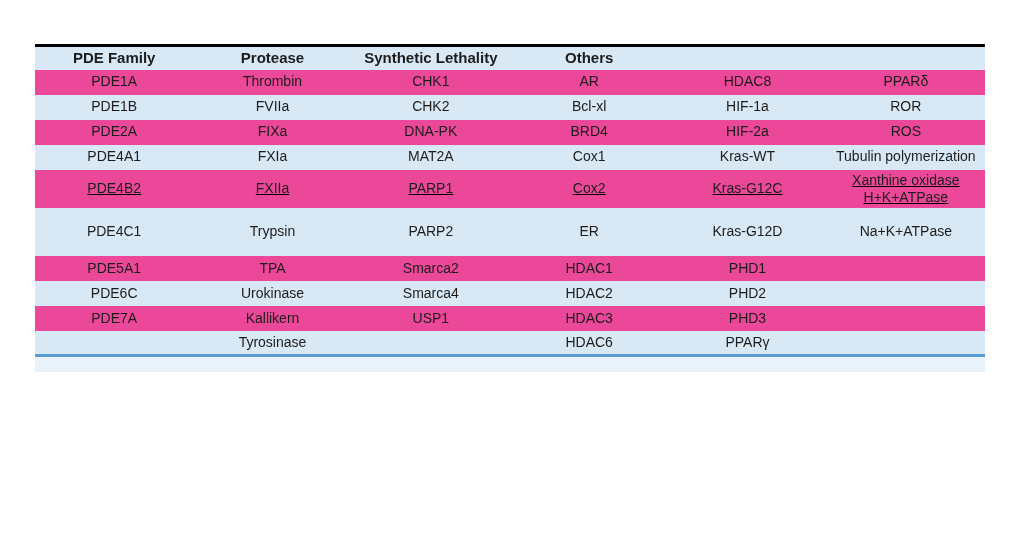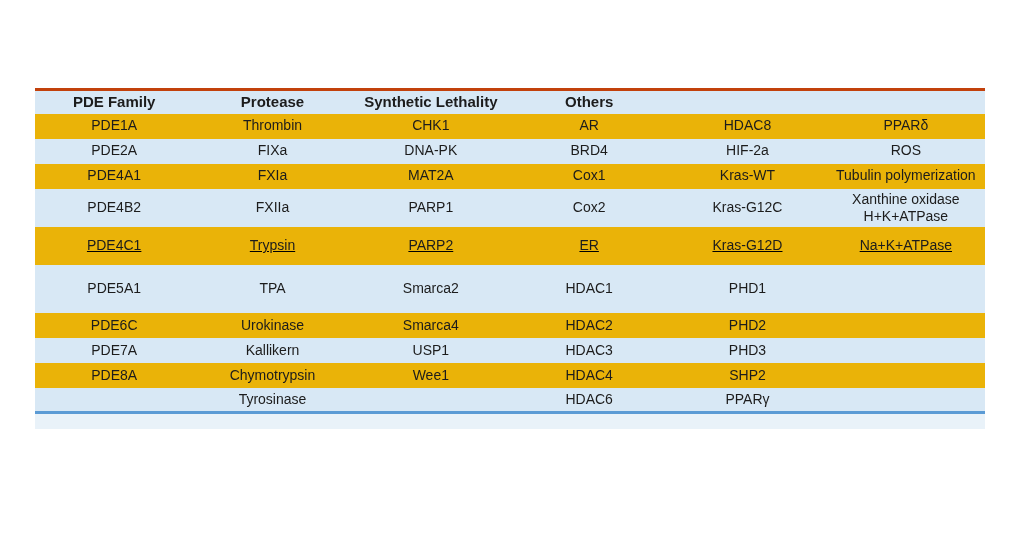--- a/index.html
+++ b/index.html
@@ -14,23 +14,22 @@
   .table-wrap {
     position: absolute;
     left: 35px;
     top: 44px;
     width: 950px;
   }
   table.pde-table {
     width: 950px;
     border-collapse: collapse;
     table-layout: fixed;
-    border-top: 3px solid #c2410c;
+    border-top: 3px solid #000000;
     border-bottom: 3px solid #5b9bd5;
-    margin-top: 44px;
   }
   table.pde-table th,
   table.pde-table td {
     text-align: center;
     vertical-align: middle;
     padding: 2px 4px;
     color: #1c1c1c;
     white-space: pre-line;
     line-height: 1.22;
     overflow: hidden;
@@ -42,21 +41,21 @@
   thead th {
     font-size: 15px;
     font-weight: bold;
   }
   tbody td {
     font-size: 14px;
     font-weight: normal;
   }
   tbody tr {
     height: 25px;
-    background: #eab308;
+    background: #ec4899;
   }
   tbody tr:nth-child(even) {
     background: #d8e8f5;
   }
   
   tbody tr:nth-child(5) { height: 38px; text-decoration: underline; }
   tbody tr:nth-child(6) { height: 48px; padding-left: 36px; }
   .footer-strip {
     width: 950px;
     height: 15px;
@@ -79,20 +78,28 @@
       </tr>
     </thead>
     <tbody>
         <tr>
           <td>PDE1A</td>
           <td>Thrombin</td>
           <td>CHK1</td>
           <td>AR</td>
           <td>HDAC8</td>
           <td>PPARδ</td>
+        </tr>
+        <tr>
+          <td>PDE1B</td>
+          <td>FVIIa</td>
+          <td>CHK2</td>
+          <td>Bcl-xl</td>
+          <td>HIF-1a</td>
+          <td>ROR</td>
         </tr>
         <tr>
           <td>PDE2A</td>
           <td>FIXa</td>
           <td>DNA-PK</td>
           <td>BRD4</td>
           <td>HIF-2a</td>
           <td>ROS</td>
         </tr>
         <tr>
@@ -138,28 +145,20 @@
         </tr>
         <tr>
           <td>PDE7A</td>
           <td>Kallikern</td>
           <td>USP1</td>
           <td>HDAC3</td>
           <td>PHD3</td>
           <td></td>
         </tr>
         <tr>
-          <td>PDE8A</td>
-          <td>Chymotrypsin</td>
-          <td>Wee1</td>
-          <td>HDAC4</td>
-          <td>SHP2</td>
-          <td></td>
-        </tr>
-        <tr>
           <td></td>
           <td>Tyrosinase</td>
           <td></td>
           <td>HDAC6</td>
           <td>PPARγ</td>
           <td></td>
         </tr>
       </tbody>
   </table>
   <div class="footer-strip"></div>

